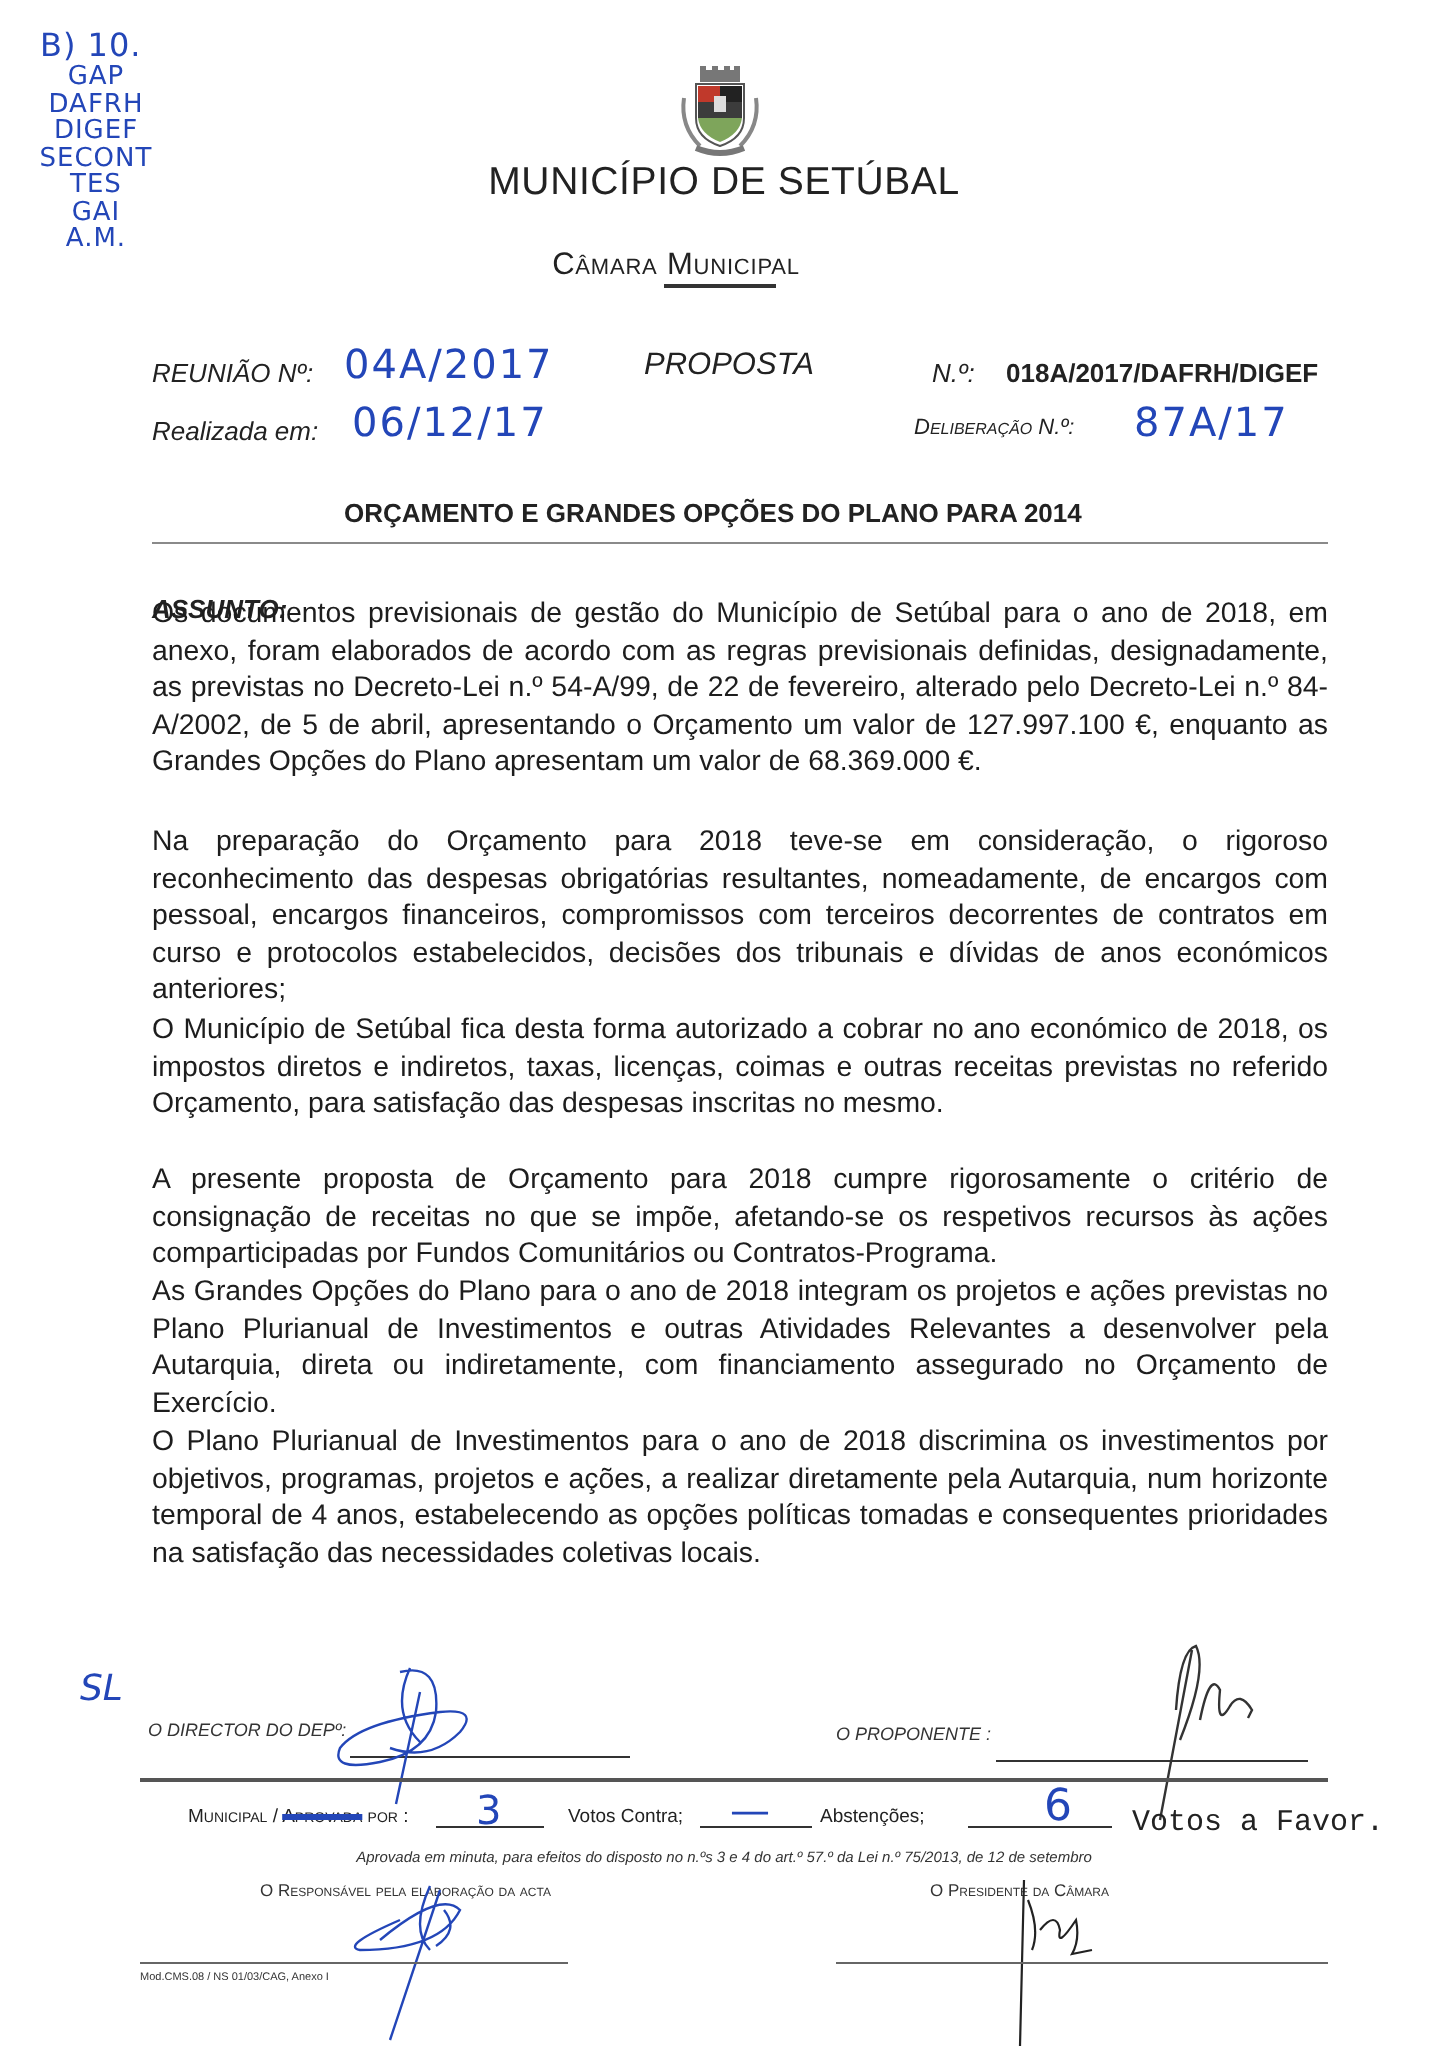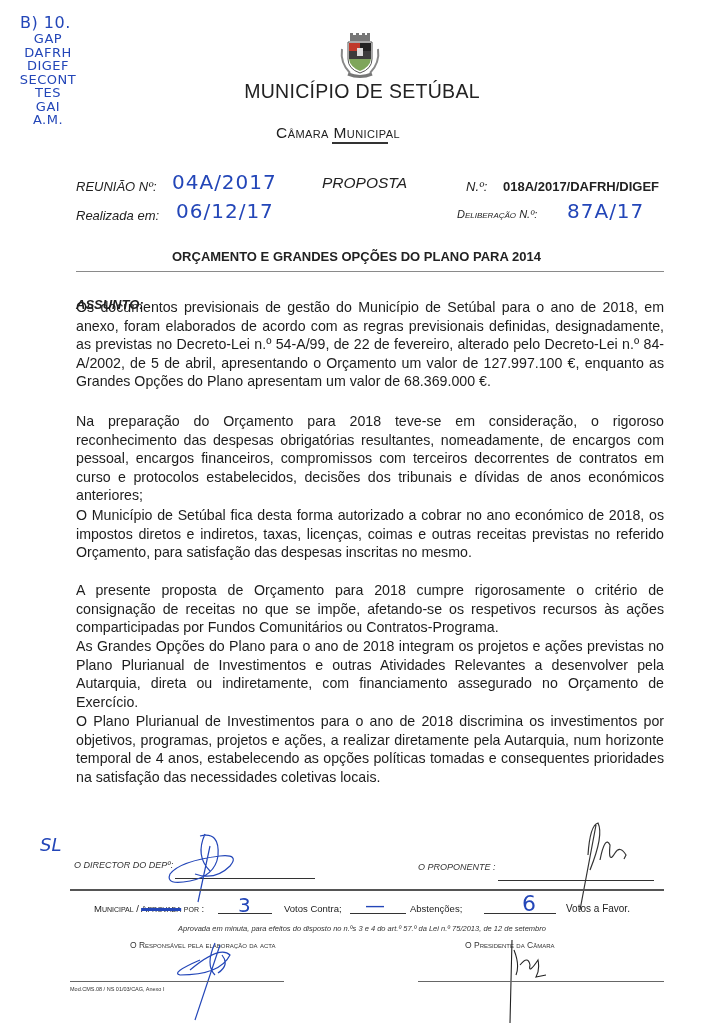--- a/index.html
+++ b/index.html
@@ -101,21 +101,21 @@
   <span>por :</span>
 </div>
 <div class="abs" style="left:218px; top:913px; width:54px; height:1px; background:#333;"></div>
 <div class="abs hand" style="left:238px; top:893px; font-size:20px;">3</div>
 <div class="abs" style="left:284px; top:903px; font-size:9.5px; color:#222;">Votos Contra;</div>
 <div class="abs" style="left:350px; top:913px; width:56px; height:1px; background:#333;"></div>
 <div class="abs hand" style="left:365px; top:893px; font-size:20px;">—</div>
 <div class="abs" style="left:410px; top:903px; font-size:9.5px; color:#222;">Abstenções;</div>
 <div class="abs" style="left:484px; top:913px; width:72px; height:1px; background:#333;"></div>
 <div class="abs hand" style="left:522px; top:891px; font-size:22px;">6</div>
-<div class="abs" style="left:566px; top:903px; font-size:10px; color:#222;">Votos a Favor.</div>
+<div class="abs" style="left:566px; top:903px; font-size:15px; color:#222;font-family:Liberation Mono, monospace;">Votos a Favor.</div>
 
 <div class="abs" style="left:0; width:724px; top:924px; text-align:center; font-size:7.5px; font-style:italic; color:#333;">Aprovada em minuta, para efeitos do disposto no n.ºs 3 e 4 do art.º 57.º da Lei n.º 75/2013, de 12 de setembro</div>
 <div class="abs" style="left:130px; top:940px; font-size:8.5px; color:#333; font-variant:small-caps;">O Responsável pela elaboração da acta</div>
 <div class="abs" style="left:465px; top:940px; font-size:8.5px; color:#333; font-variant:small-caps;">O Presidente da Câmara</div>
 
 <svg class="abs" style="left:160px; top:935px;" width="100" height="90">
   <path class="sig" d="M30 35 Q60 10 70 20 Q60 40 20 40 Q10 38 40 25 M55 8 Q45 30 55 40 M60 10 L35 85 M62 20 Q70 30 58 38"></path>
 </svg>
 <svg class="abs" style="left:490px; top:935px;" width="80" height="90">
   <path d="M22 5 L20 88 M24 15 Q30 30 26 40 M30 30 Q38 20 40 30 Q38 40 48 25 Q50 35 46 42 L56 40" stroke="#222" fill="none" stroke-width="1.1"></path>

